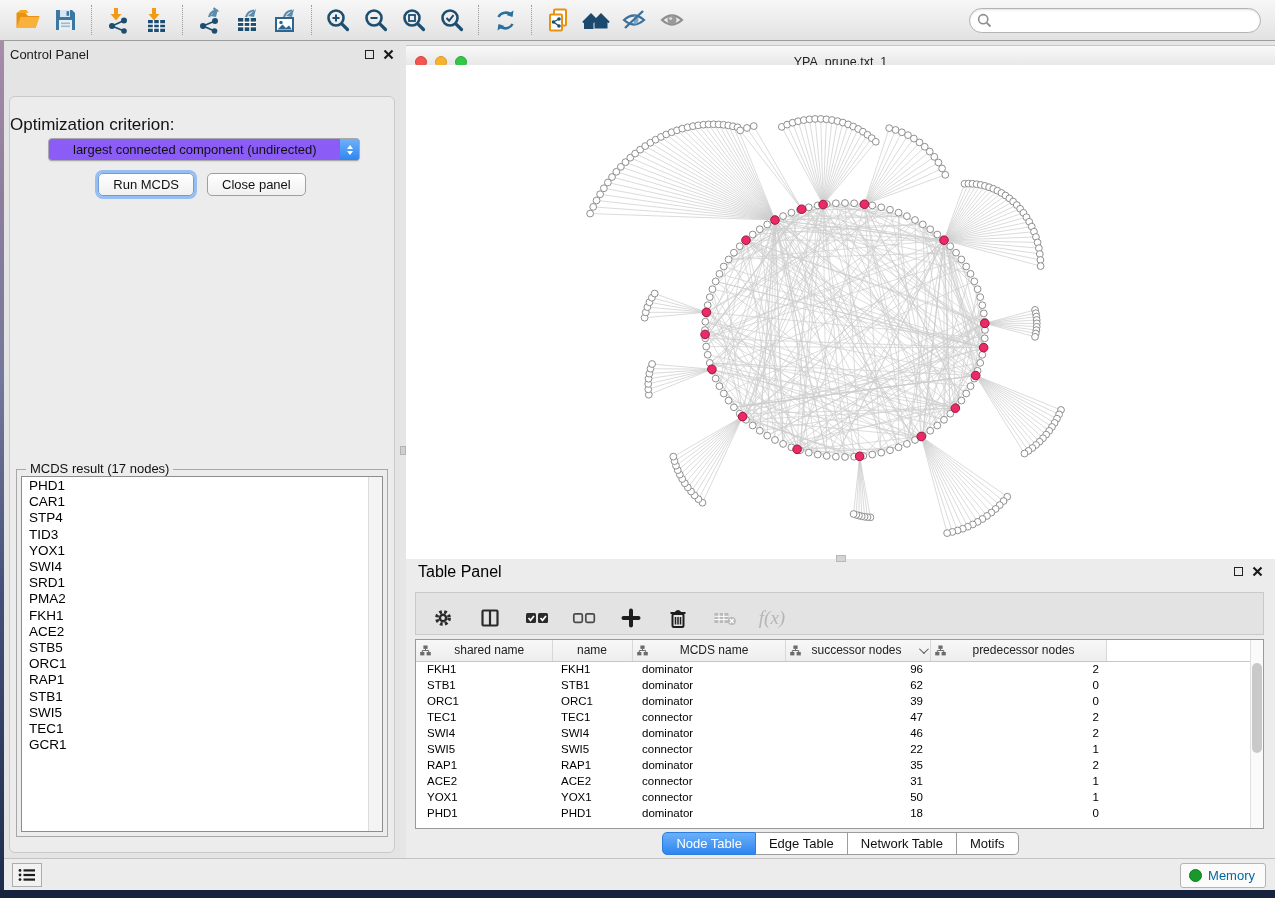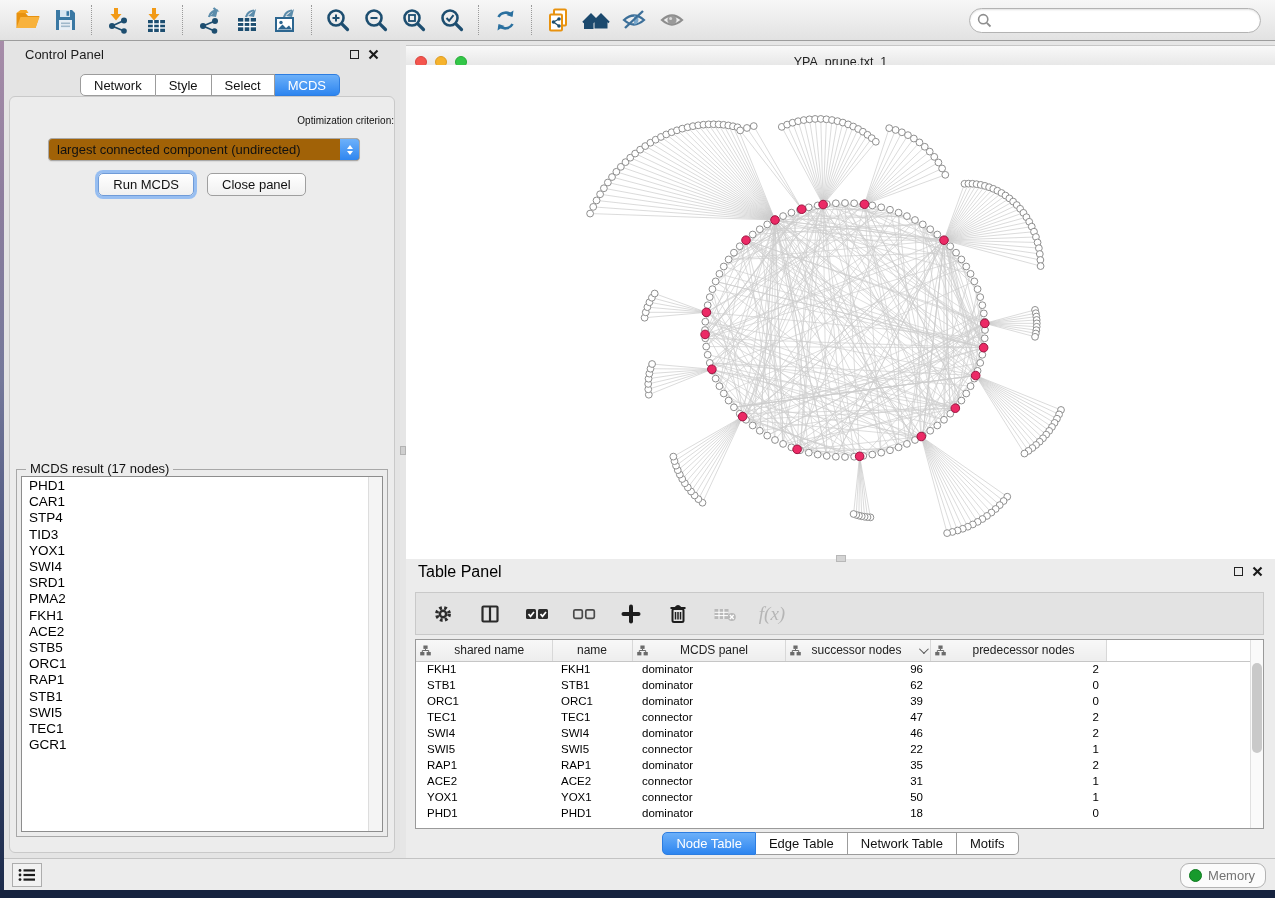--- a/index.html
+++ b/index.html
@@ -20,40 +20,40 @@
     font-family:"Liberation Sans",sans-serif; box-shadow:inset 0 1px 2px rgba(0,0,0,.12); }
   .search-wrap svg { position:absolute; left:8px; top:5px; }
 
   
   .left-strip { position:absolute; left:0; top:41px; width:4px; height:849px;
     background:linear-gradient(#a78da9 0%, #8d7d9d 18%, #74789a 40%, #45507a 65%, #22declast 100%);
     background:linear-gradient(#a78da9 0%, #8d7d9d 18%, #74789a 40%, #45507a 65%, #1d2c4c 100%); }
 
   
   .control-panel { position:absolute; left:4px; top:41px; width:396px; height:817px; background:#e4e4e4; }
-  .panel-titlebar { height:26px; display:flex; align-items:center; padding:0 21px;gap:48px; }
+  .panel-titlebar { height:26px; display:flex; align-items:center; padding:0 6px;gap:48px; }
   .panel-titlebar .ptitle { font-size:13px; color:#1c1c1c; }
   .panel-icons { margin-left:auto; display:flex; align-items:center; gap:9px; }
   .float-icon { width:9px; height:9px; border:1.6px solid #222; display:inline-block; cursor:pointer; }
   .close-icon { cursor:pointer; display:inline-block; line-height:0; }
 
   .cp-tabs { position:absolute; left:76px; top:33px; display:flex; height:22px; }
   .seg-tab { border:1px solid #9c9c9c; border-left:none; background:#fff; color:#111;
     font-size:13px; padding:0 13px; display:flex; align-items:center; cursor:pointer;
     font-family:"Liberation Sans",sans-serif; }
   .seg-tab:first-child { border-left:1px solid #9c9c9c; border-radius:5px 0 0 5px; }
   .seg-tab:last-child { border-radius:0 5px 5px 0; }
   .seg-tab.active { background:linear-gradient(#6cb0f9,#2d85f0); color:#fff; border-color:#2d7de0; }
 
   .cp-content { position:absolute; left:5px; top:55px; width:386px; height:757px;
     background:#ececec; border:1px solid #c9c9c9; border-radius:6px; }
-  .opt-label { text-align:right; margin-top:18px; font-size:10px; color:#111; }
-  .combo { position:absolute; left:38px; top:41px; width:312px; height:23px; background:#a16207;
+  .opt-label { text-align:left; margin-top:18px; font-size:17px; color:#111; }
+  .combo { position:absolute; left:38px; top:41px; width:312px; height:23px; background:#8b5cf6;
     border:1px solid #a9a9a9; border-radius:4px; display:flex; align-items:center; cursor:pointer;
-    box-shadow:0 1px 1px rgba(0,0,0,.08); }
+    box-shadow:0 1px 1px rgba(0,0,0,.08);padding-left:16px; }
   .combo .combo-text { flex:1; font-size:13px; padding:0 8px; color:#111; white-space:nowrap; overflow:hidden; }
   .combo .stepper { width:19px; height:21px; border-radius:0 3px 3px 0;
     background:linear-gradient(#6db1fa,#2f86f0); display:flex; flex-direction:column;
     align-items:center; justify-content:center; gap:2px; }
   .stepper i { width:0; height:0; border-left:3.5px solid transparent; border-right:3.5px solid transparent; display:block; }
   .stepper .up { border-bottom:4px solid #fff; }
   .stepper .dn { border-top:4px solid #fff; }
   .cp-buttons { position:absolute; left:0; top:76px; width:100%; display:flex; justify-content:center; gap:13px; }
   .mac-btn { height:23px; padding:0 14px; background:linear-gradient(#ffffff,#f0f0f0);
     border:1px solid #9f9f9f; border-radius:5px; font-size:13px; color:#111; cursor:pointer;
@@ -85,21 +85,21 @@
   .tl-red { background:#f4554e; border:1px solid #d8433d; }
   .tl-yellow { background:#f6b32d; border:1px solid #dd9c22; }
   .tl-green { background:#33c748; border:1px solid #27ab36; }
   .net-title { position:absolute; left:0; right:0; text-align:center; font-size:12.5px; color:#222; pointer-events:none; }
   .net-canvas { position:absolute; left:0; top:24px; width:869px; height:494px; background:#fff; cursor:default; }
 
   
   .table-panel { position:absolute; left:406px; top:559px; width:869px; height:299px; background:#ececec; }
   .tp-titlebar { height:25px; display:flex; align-items:center; padding:0 12px; }
   .tp-toolbar { position:absolute; left:9px; top:33px; width:849px; height:43px; background:#e3e3e3;
-    border:1px solid #c9c9c9; display:flex; align-items:center; gap:17px; padding:0 12px; }
+    border:1px solid #c9c9c9; display:flex; align-items:flex-end; gap:17px; padding:0 12px; }
   .ttbtn { width:30px; height:32px; border:none; background:transparent; display:flex; align-items:center; justify-content:center; cursor:pointer; }
   .fx { font-family:"Liberation Serif",serif; font-style:italic; font-size:19px; color:#b5b5b5; }
 
   .table-box { position:absolute; left:9px; top:80px; width:849px; height:190px; background:#fff;
     border:1px solid #9a9a9a; overflow:hidden; }
   table.node-table { border-collapse:collapse; table-layout:fixed; width:834px; }
   .node-table th { height:21px; background:linear-gradient(#f8f8f8,#ededed);
     border-right:1px solid #d8d8d8; border-bottom:1px solid #c6c6c6; font-weight:normal;
     font-size:12px; color:#222; padding:0 4px; white-space:nowrap; overflow:hidden; cursor:pointer; }
   .th-inner { display:flex; align-items:center; }
@@ -114,22 +114,22 @@
 
   .tp-tabs { position:absolute; left:0; top:273px; width:869px; display:flex; justify-content:center; }
   .tp-tabs .seg-tab { height:23px; }
 
   
   .status-bar { position:absolute; left:4px; top:858px; width:1271px; height:32px; background:#ececec;
     border-top:1px solid #c3c3c3; }
   .list-btn { position:absolute; left:8px; top:4px; width:30px; height:24px; background:#f2f2f2;
     border:1px solid #adadad; display:flex; align-items:center; justify-content:center; cursor:pointer; }
   .memory-btn { position:absolute; right:9px; top:4px; height:25px; padding:0 10px 0 8px;
-    background:#fbfbfb; border:1px solid #b3b3b3; border-radius:9px; display:flex; align-items:center;
-    gap:6px; font-size:13px; color:#737373; cursor:pointer; font-family:"Liberation Sans",sans-serif; }
+    background:#fbfbfb; border:1px solid #b3b3b3; border-radius:3px; display:flex; align-items:center;
+    gap:6px; font-size:13px; color:#0369a1; cursor:pointer; font-family:"Liberation Sans",sans-serif; }
   .memory-dot { width:13px; height:13px; border-radius:50%; background:#179a2c; border:1px solid #0e7a1f; }
 
   .chev-down { width:7px; height:7px; display:inline-block; border-right:1.6px solid #555;
     border-bottom:1.6px solid #555; transform:rotate(45deg) translateY(-2px); margin-left:6px; }
 </style>
 </head>
 <body>
 
 <div class="screen">
 
@@ -319,26 +319,20 @@
           <svg width="11" height="11" viewBox="0 0 11 11">
               <g stroke="#1a1a1a" stroke-width="2.2">
                 <line x1="1.5" y1="1.5" x2="9.5" y2="9.5"></line>
                 <line x1="9.5" y1="1.5" x2="1.5" y2="9.5"></line>
               </g>
             </svg>
         </span>
       </span>
     </div>
 
-    <div class="cp-tabs">
-      <div class="seg-tab">Network</div>
-      <div class="seg-tab">Style</div>
-      <div class="seg-tab">Select</div>
-      <div class="seg-tab active">MCDS</div>
-    </div>
 
     <div class="cp-content">
       <div class="opt-label">Optimization criterion:</div>
 
       <div class="combo">
         <span class="combo-text">largest connected component (undirected)</span>
         <span class="stepper">
             <i class="up"></i>
             <i class="dn"></i>
           </span>
@@ -1251,21 +1245,21 @@
                       <rect x="0.2" y="7" width="4.2" height="3.4"></rect>
                       <rect x="6.6" y="7" width="4.2" height="3.4"></rect>
                     </g>
                     <g stroke="#6b6b6b" stroke-width="1">
                       <line x1="5.5" y1="3.9" x2="5.5" y2="5.5"></line>
                       <line x1="2.3" y1="7" x2="2.3" y2="5.5"></line>
                       <line x1="8.7" y1="7" x2="8.7" y2="5.5"></line>
                       <line x1="2.3" y1="5.5" x2="8.7" y2="5.5"></line>
                     </g>
                   </svg>
-              <span class="lbl">MCDS panel</span>
+              <span class="lbl">MCDS name</span>
                 </span>
               </th>
             <th>
                 <span class="th-inner">
               <svg width="11" height="11" viewBox="0 0 11 11">
                     <g fill="#6b6b6b">
                       <rect x="3.4" y="0.5" width="4.2" height="3.4"></rect>
                       <rect x="0.2" y="7" width="4.2" height="3.4"></rect>
                       <rect x="6.6" y="7" width="4.2" height="3.4"></rect>
                     </g>

